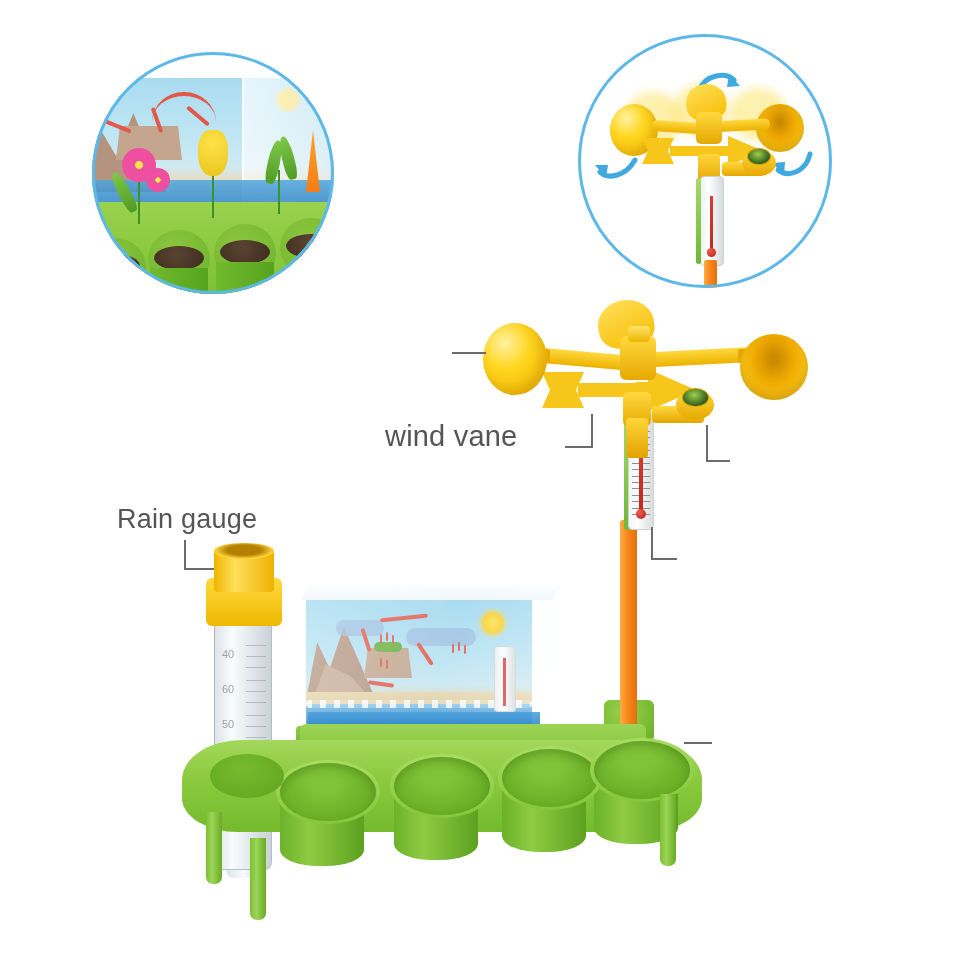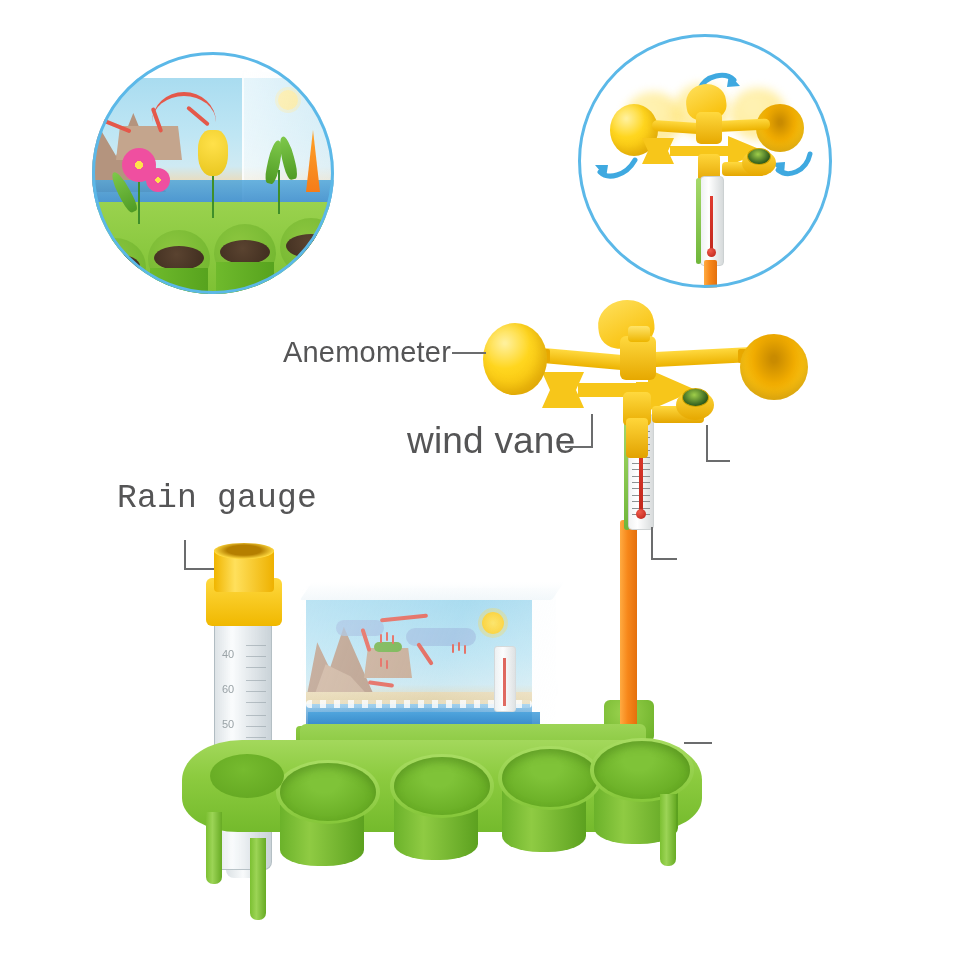--- a/index.html
+++ b/index.html
@@ -452,42 +452,41 @@
       <div class="well" style="left:412px;top:25px;"></div>
 
       <div id="tube-well"></div>
 
       <div class="leg" style="left:24px;top:96px;"></div>
       <div class="leg" style="left:68px;top:122px;height:82px;"></div>
       <div class="leg" style="left:478px;top:78px;"></div>
     </div>
   </div>
 
-  <div class="lbl" style="left:283px;top:336px;font-size:29px;">Anemometer</div>
   <div class="conn" style="left:452px;top:352px;width:34px;height:4px;">
     <span class="h" style="left:0;top:0;width:34px;"></span>
   </div>
 
-  <div class="lbl" style="left:407px;top:420px;font-size:37px;">wind vane</div>
+  <div class="lbl" style="left:385px;top:420px;font-size:29px;">wind vane</div>
   <div class="conn" style="left:565px;top:414px;width:28px;height:34px;">
     <span class="h" style="left:0;bottom:0;width:28px;"></span>
     <span class="v" style="right:0;top:0;height:34px;"></span>
   </div>
 
   <div class="conn" style="left:706px;top:425px;width:24px;height:37px;">
     <span class="v" style="left:0;top:0;height:37px;"></span>
     <span class="h" style="left:0;bottom:0;width:24px;"></span>
   </div>
 
   <div class="conn" style="left:651px;top:527px;width:26px;height:33px;">
     <span class="v" style="left:0;top:0;height:33px;"></span>
     <span class="h" style="left:0;bottom:0;width:26px;"></span>
   </div>
 
-  <div class="lbl" style="left:117px;top:480px;font-size:33px;font-family:Liberation Mono, monospace;">Rain gauge</div>
+  <div class="lbl" style="left:117px;top:504px;font-size:27px;">Rain gauge</div>
   <div class="conn" style="left:184px;top:540px;width:30px;height:30px;">
     <span class="v" style="left:0;top:0;height:30px;"></span>
     <span class="h" style="left:0;bottom:0;width:30px;"></span>
   </div>
 
   <div class="conn" style="left:684px;top:742px;width:28px;height:4px;">
     <span class="h" style="left:0;top:0;width:28px;"></span>
   </div>
 
 </div>

